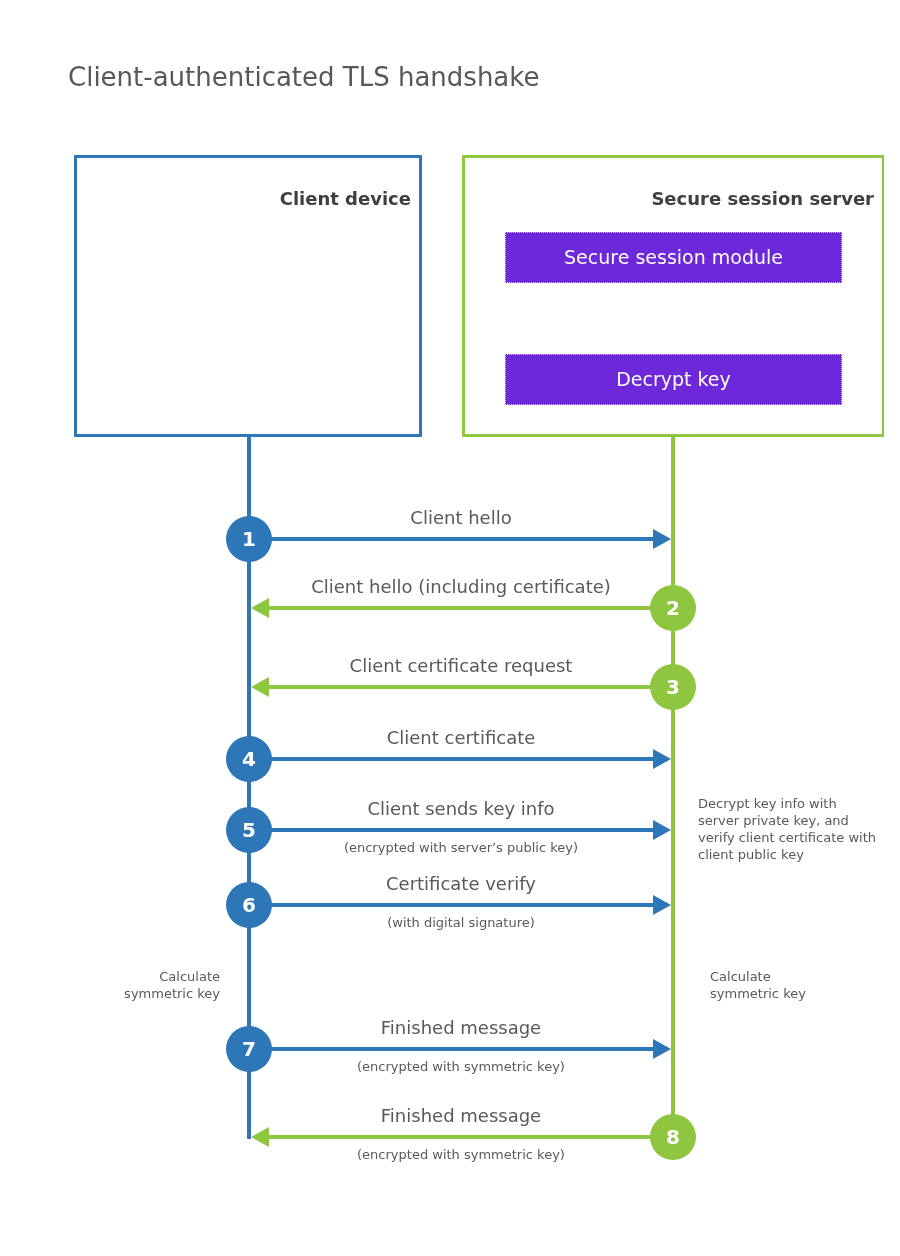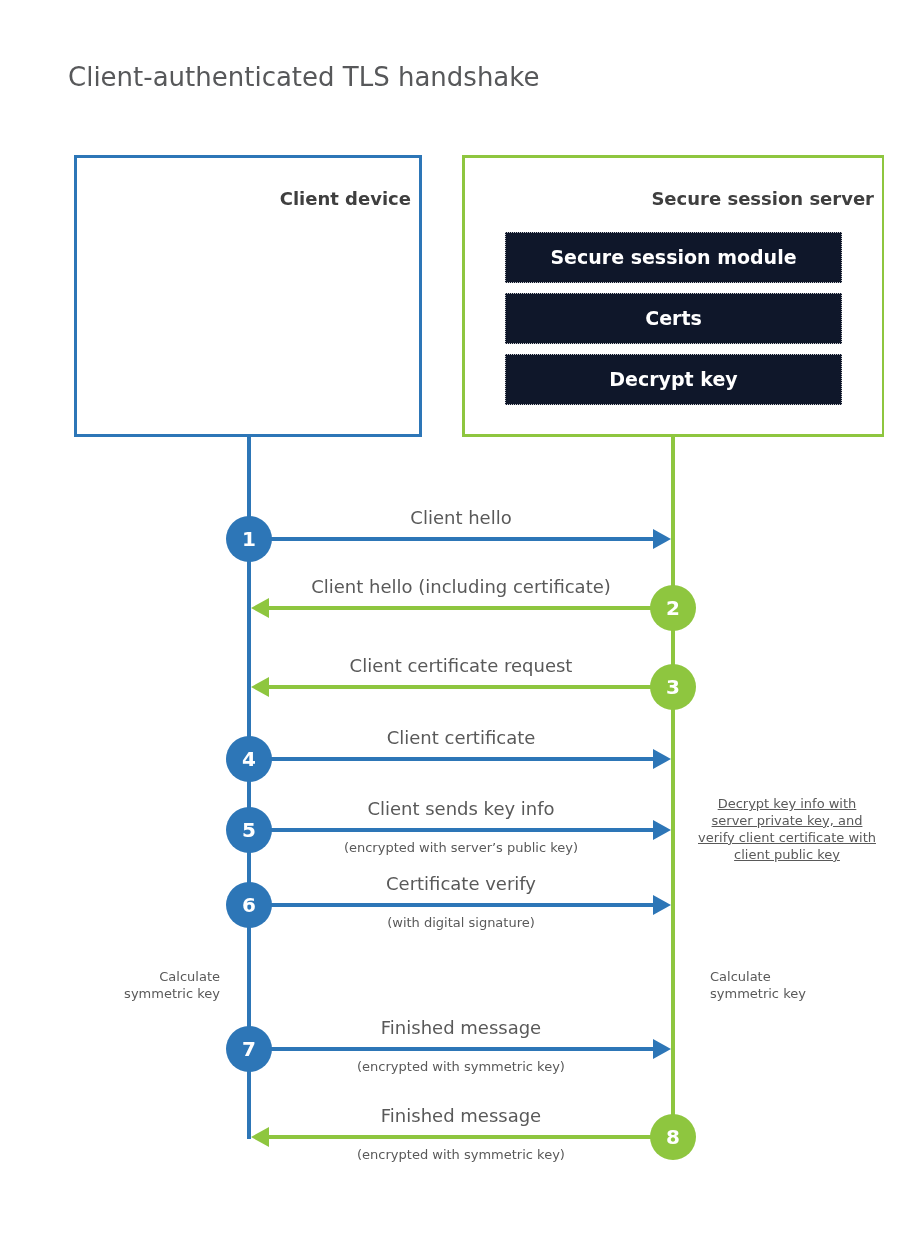--- a/index.html
+++ b/index.html
@@ -52,27 +52,26 @@
     justify-content: center;
     color: #ffffff;
     font-size: 19px;
     text-align: center;
   }
   .app-box span { display: inline-block; width: 170px; line-height: 1.35; }
   .server-module {
     position: absolute;
     left: 473px;
     width: 337px; height: 51px;
-    background: #0f172a;
+    background: #6d28d9;
     border: 1px dotted rgba(255,255,255,0.75);
     color: #ffffff;
     font-size: 19px;
     text-align: center;
     line-height: 49px;
-    font-weight: bold;
   }
   
   .lifeline { position: absolute; width: 4px; z-index: 1; }
   .lifeline.client-line { left: 215px; top: 405px; height: 702px; background: #2d76b7; }
   .lifeline.server-line { left: 639px; top: 405px; height: 700px; background: #8ec63f; }
   
   .msg-label, .msg-sub {
     position: absolute;
     left: 219px; width: 420px;
     text-align: center;
@@ -105,40 +104,39 @@
   .num-circle.blue  { left: 194px; background: #2d76b7; }
   .num-circle.green { left: 618px; background: #8ec63f; }
   
   .side-note {
     position: absolute;
     font-size: 13px;
     line-height: 1.3;
     color: #595959;
     z-index: 2;
   }
-  .note-decrypt { left: 666px; top: 764px; width: 178px; text-align: center; text-decoration: underline; }
+  .note-decrypt { left: 666px; top: 764px; width: 178px; text-align: left; }
   .note-calc-left  { left: 58px;  top: 937px; width: 130px; text-align: right; }
   .note-calc-right { left: 678px; top: 937px; width: 130px; text-align: left; }
 </style>
 </head>
 <body>
 
 <div class="canvas">
 
   <h1 class="page-title">Client-authenticated TLS handshake</h1>
 
   <div class="actor-box client">
     <div class="actor-title">Client device</div>
   </div>
 
   <div class="actor-box server">
     <div class="actor-title">Secure session server</div>
   </div>
   <div class="server-module" style="top:200px">Secure session module</div>
-  <div class="server-module" style="top:261px">Certs</div>
   <div class="server-module" style="top:322px">Decrypt key</div>
 
   <div class="lifeline client-line"></div>
   <div class="lifeline server-line"></div>
 
   <div>
     <div class="msg-label" style="top:475px">Client hello</div>
     <div class="arrow-line blue" style="top:505px"></div>
     <div class="arrow-head right" style="top:497px"></div>
     <div class="num-circle blue" style="top:484px">1</div>

